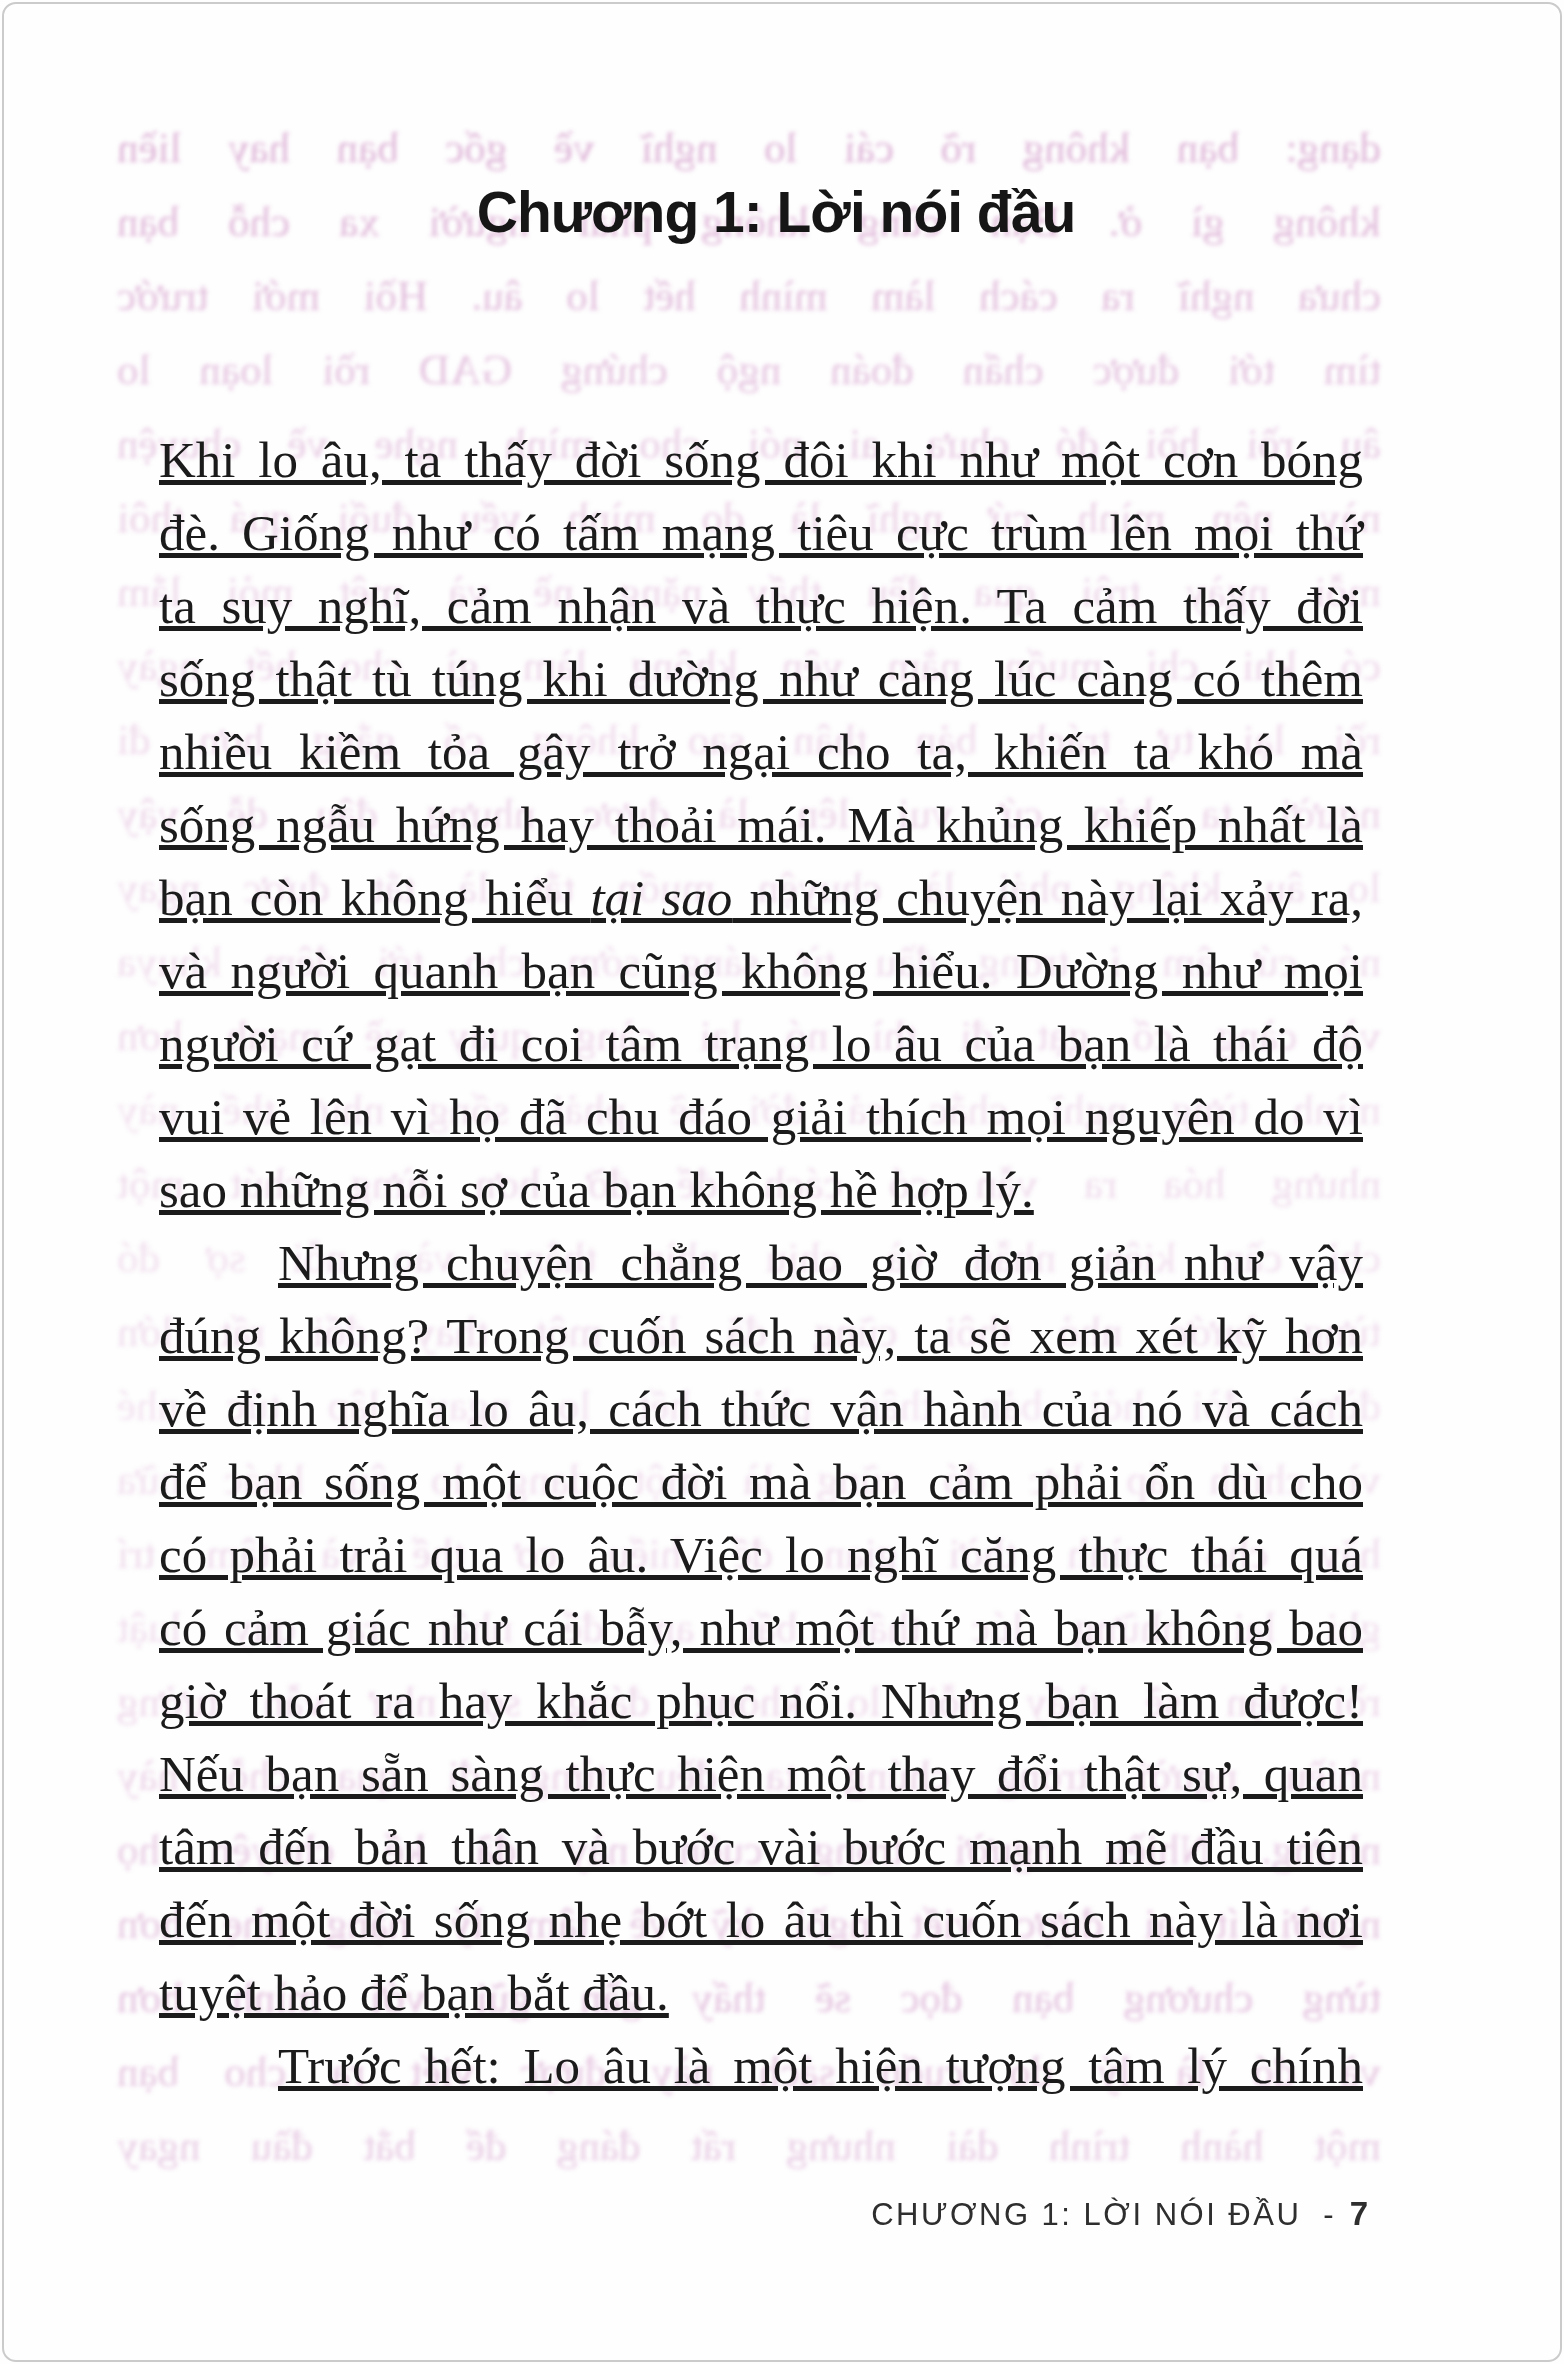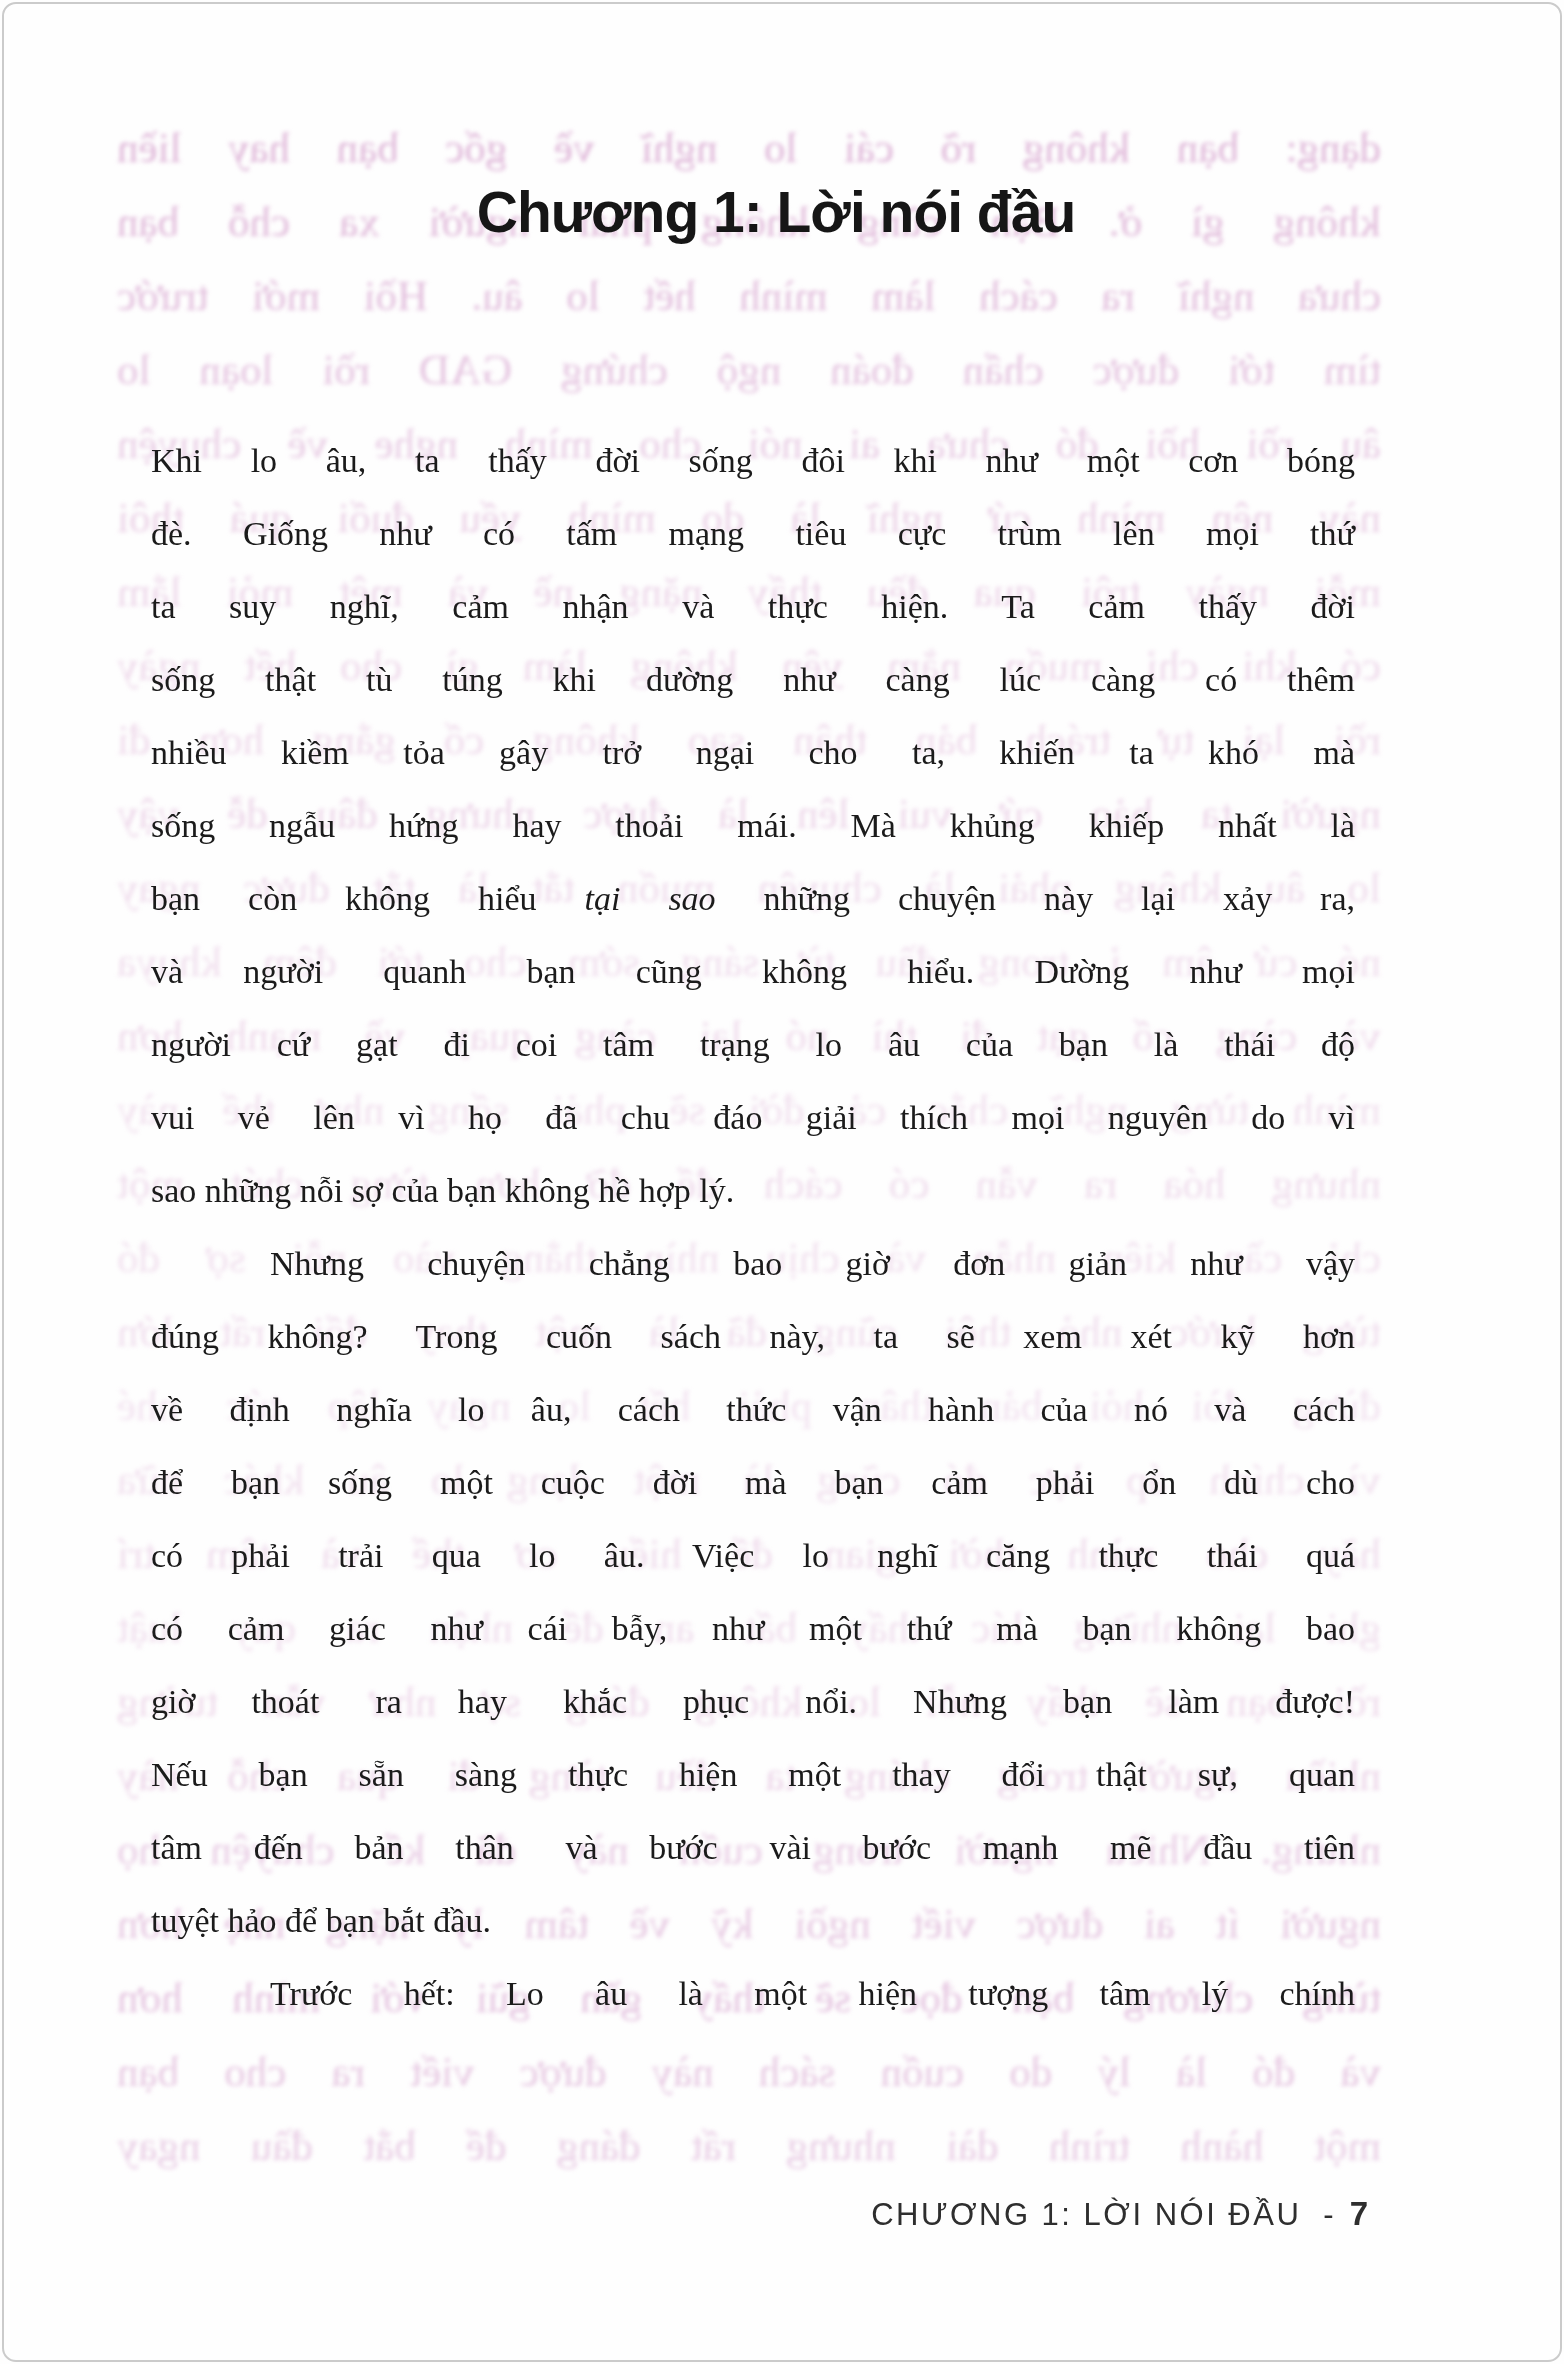--- a/index.html
+++ b/index.html
@@ -41,23 +41,24 @@
   .chapter-title{
     position:absolute;left:151px;top:143px;width:1204px;
     box-sizing:border-box;padding-left:46px;
     text-align:center;
     font-family:"Liberation Sans","DejaVu Sans",sans-serif;
     font-weight:bold;font-size:57px;line-height:1.1;
     letter-spacing:-1px;
     color:#161616;
   }
   .body-text{
-    position:absolute;left:151px;top:424px;width:1204px;
-    font-size:34px;line-height:73px;
+    position:absolute;left:159px;top:424px;width:1204px;
+    font-size:51px;line-height:73px;
     color:var(--ink);
+    text-decoration:underline;
   }
   .body-line{
     height:73px;
     text-align:justify;
     text-align-last:justify;
   }
   .body-line.last{text-align-last:left;}
   .body-line.indent{text-indent:119px;}
   .body-line i{font-style:italic;}
   .page-footer{
@@ -122,20 +123,21 @@
     <div class="body-line last"><span>sao những nỗi sợ của bạn không hề hợp lý.</span></div>
     <div class="body-line indent"><span>Nhưng chuyện chẳng bao giờ đơn giản như vậy</span></div>
     <div class="body-line"><span>đúng không? Trong cuốn sách này, ta sẽ xem xét kỹ hơn</span></div>
     <div class="body-line"><span>về định nghĩa lo âu, cách thức vận hành của nó và cách</span></div>
     <div class="body-line"><span>để bạn sống một cuộc đời mà bạn cảm phải ổn dù cho</span></div>
     <div class="body-line"><span>có phải trải qua lo âu. Việc lo nghĩ căng thực thái quá</span></div>
     <div class="body-line"><span>có cảm giác như cái bẫy, như một thứ mà bạn không bao</span></div>
     <div class="body-line"><span>giờ thoát ra hay khắc phục nổi. Nhưng bạn làm được!</span></div>
     <div class="body-line"><span>Nếu bạn sẵn sàng thực hiện một thay đổi thật sự, quan</span></div>
     <div class="body-line"><span>tâm đến bản thân và bước vài bước mạnh mẽ đầu tiên</span></div>
+    <div class="body-line"><span>đến một đời sống nhẹ bớt lo âu thì cuốn sách này là nơi</span></div>
     <div class="body-line last"><span>tuyệt hảo để bạn bắt đầu.</span></div>
     <div class="body-line indent"><span>Trước hết: Lo âu là một hiện tượng tâm lý chính</span></div>
   </div>
 
 <div class="page-footer">
   <span>CHƯƠNG 1: LỜI NÓI ĐẦU</span><span class="sep">-</span><span class="pagenum">7</span>
 </div>
 
 
 </body></html>

